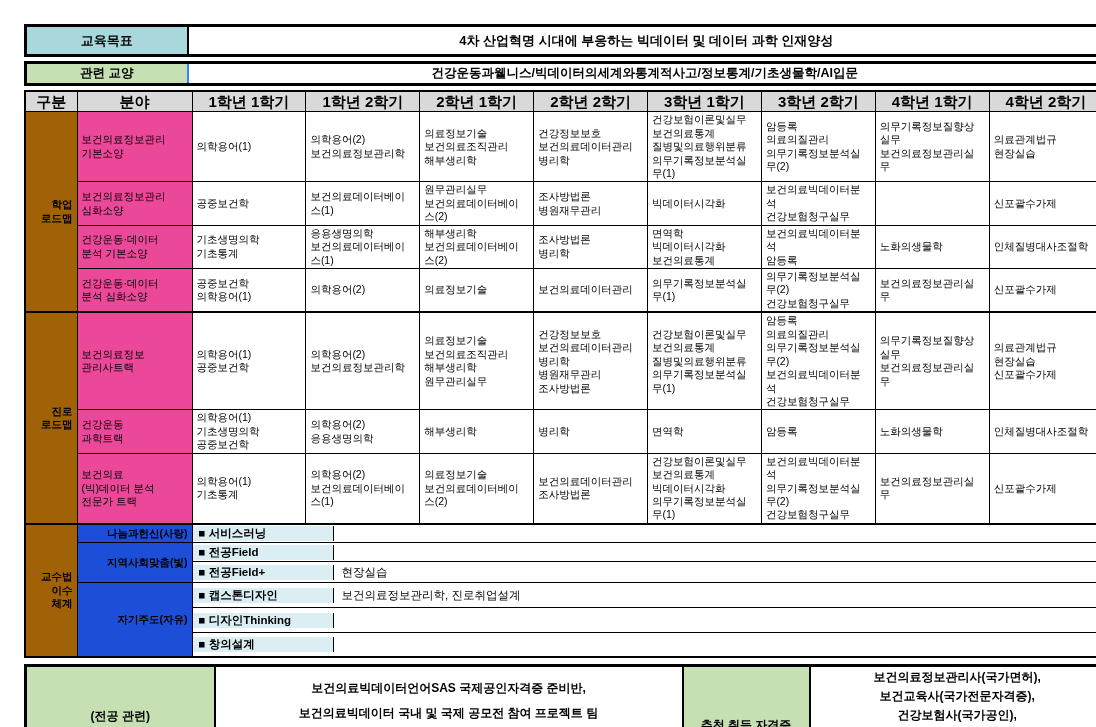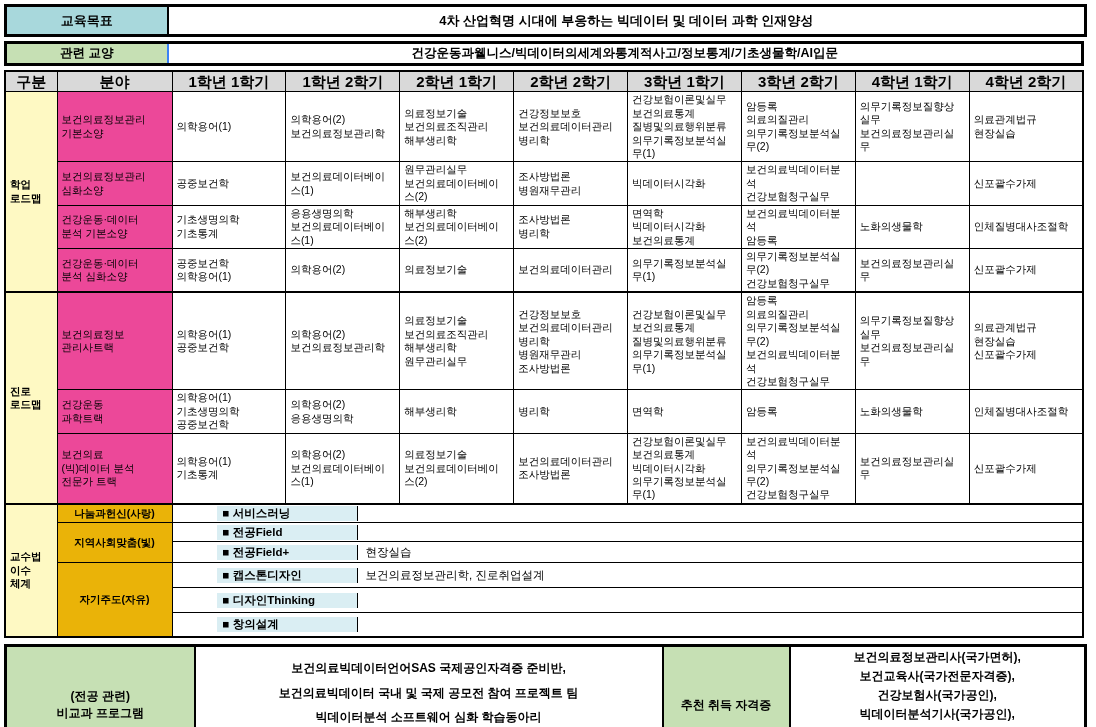--- a/index.html
+++ b/index.html
@@ -1,44 +1,44 @@
 <!DOCTYPE html>
 <html><head>
 <meta charset="utf-8">
 <style>
   html,body{margin:0;padding:0;background:#fff;width:1096px;height:727px;overflow:hidden;
     font-family:"Liberation Sans","DejaVu Sans",sans-serif;color:#000;}
-  .page{box-sizing:border-box;width:1096px;height:727px;padding:4px;}
+  .page{box-sizing:border-box;width:1096px;height:727px;padding:24px;}
   table{border-collapse:collapse;table-layout:fixed;width:1080px;}
   td{border:1px solid #000;overflow:hidden;vertical-align:middle;box-sizing:border-box;}
   .pre{white-space:pre-line;}
   
   .top-table{border:3px solid #000;margin-bottom:4px;}
   .top-table td{border:2px solid #000;text-align:center;font-weight:bold;height:30px;font-size:13px;}
   .teal{background:#a8d8dc;}
   .lblue{background:#daeef3;}
   .title-cell{font-size:14px;}
   
   .lib-table{border:3px solid #000;margin-bottom:4px;}
   .lib-table td{border:2px solid #3b82f6;text-align:center;font-weight:bold;height:21px;font-size:12.5px;}
   .green{background:#c6e0b4;}
   
   .grid-table{border:2.5px solid #000;margin-bottom:6px;}
   .grid-table td{font-size:10.5px;line-height:1.28;padding:1px 4px;}
   .hdr td{background:#d9d9d9;font-weight:bold;font-size:15px;text-align:center;height:20px;padding:0 2px;}
-  .gubun{background:#fef9c3;font-weight:bold;font-size:12.5px;text-align:left;}
+  .gubun{background:#a16207;font-weight:bold;font-size:12.5px;text-align:right;}
   .field{background:#ec4899;font-weight:normal;font-size:11.5px;line-height:1.35;}
   .course{text-align:left;}
   .sep td{border-top:2px solid #000;}
   
-  .cat{background:#eab308;font-weight:bold;font-size:11.5px;text-align:center;}
+  .cat{background:#1d4ed8;font-weight:bold;font-size:11.5px;text-align:right;}
   .tm{padding:0 !important;}
   .tmwrap{display:flex;height:100%;align-items:stretch;}
   .method{width:141px;flex:0 0 141px;background:#daeef3;border-right:1px solid #000;
-    font-weight:bold;font-size:11.5px;display:flex;align-items:center;padding:0 6px;box-sizing:border-box;margin-left:44px;}
+    font-weight:bold;font-size:11.5px;display:flex;align-items:center;padding:0 6px;box-sizing:border-box;}
   .tval{flex:1;display:flex;align-items:center;padding:0 8px;font-size:11.5px;}
   
   .bottom-table{border:3px solid #000;}
   .bottom-table td{border:2px solid #000;text-align:center;font-weight:bold;font-size:12px;height:113px;}
   .programs{line-height:2.05;}
   .certs{line-height:1.6;}
 </style>
 </head>
 <body>
 

